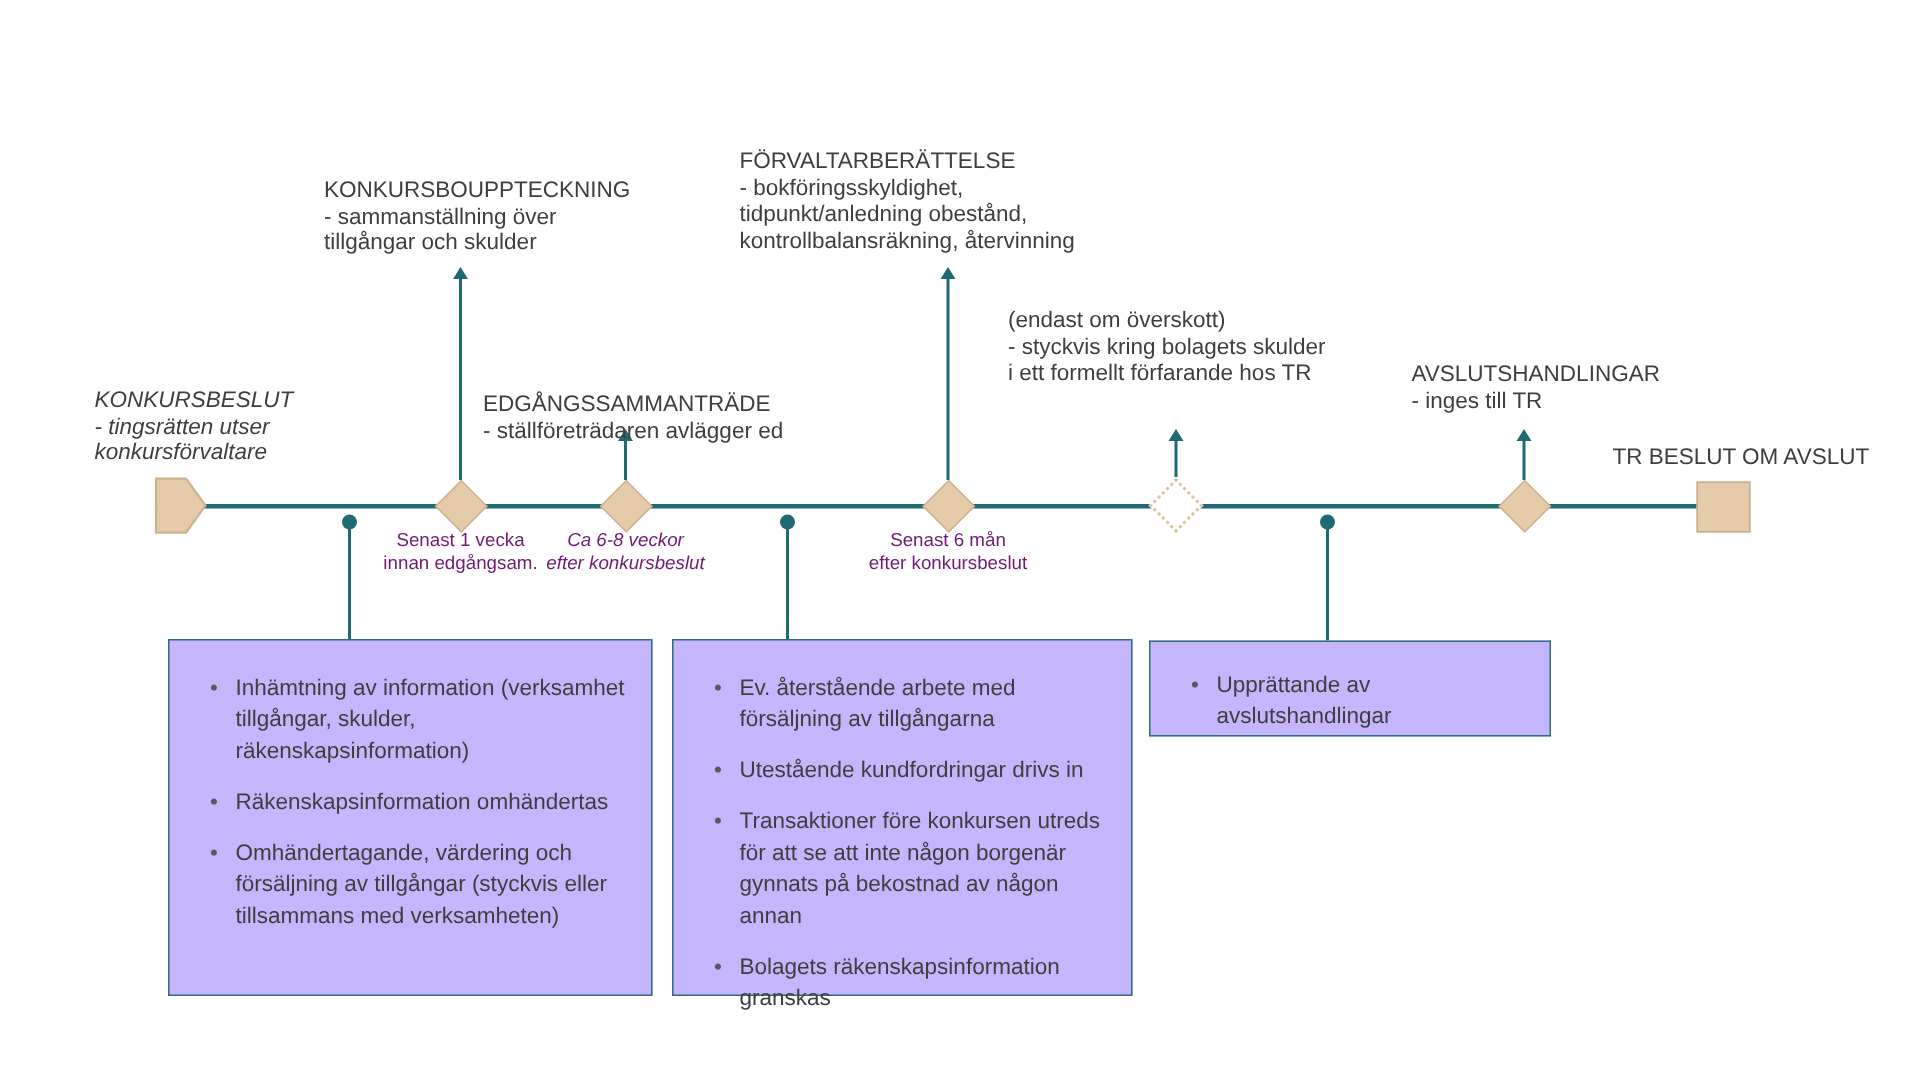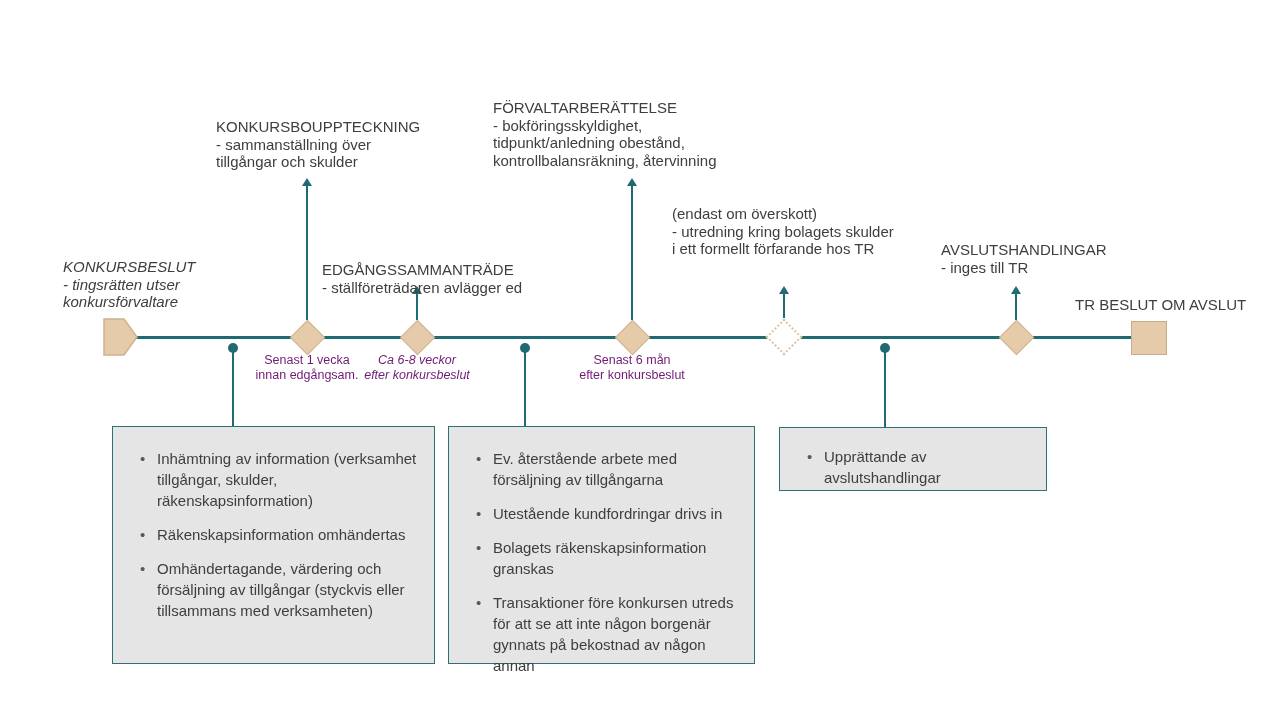--- a/index.html
+++ b/index.html
@@ -40,24 +40,24 @@
   .e1{left:216px;top:118px;width:235px;}
   .e2{left:322px;top:241px;width:250px;margin-top:20px;}
   .e3{left:493px;top:99px;width:265px;}
   .e4{left:672px;top:205px;width:255px;}
   .e5{left:941px;top:241px;width:210px;}
   .e6{left:1075px;top:296px;width:175px;}
   
   .timing{position:absolute;top:353px;transform:translateX(-50%);font-size:12.5px;line-height:15px;text-align:center;white-space:pre-line;color:#701a75;}
   .t0{left:307px;} .t1{left:417px;font-style:italic;} .t2{left:632px;text-align:center;}
   
-  .wbox{position:absolute;background:#e5e5e5;border:1px solid #2f6f79;}
+  .wbox{position:absolute;background:#c4b5fd;border:1px solid #2f6f79;}
   .b0{left:112px;top:426px;width:321px;height:236px;}
   .b1{left:448px;top:426px;width:305px;height:236px;}
-  .b2{left:766px;top:427px;width:266px;height:62px;margin-left:13px;}
+  .b2{left:766px;top:427px;width:266px;height:62px;}
   .wbox ul{margin:0;padding:21px 12px 0 27px;list-style:none;}
   .wbox li{position:relative;padding-left:17px;margin-bottom:13px;font-size:15px;line-height:21px;color:#3e3e3e;}
   .wbox li::before{content:"\2022";position:absolute;left:0;top:0;color:#595959;}
   .b2 ul{padding-top:18px;}
 </style>
 </head>
 <body>
 
 <div class="stage">
 
@@ -107,21 +107,21 @@
     <div class="dsc">- ställföreträdaren avlägger ed</div>
   </div>
   <div class="event e3">
     <div class="ttl">FÖRVALTARBERÄTTELSE</div>
     <div class="dsc">- bokföringsskyldighet,
 tidpunkt/anledning obestånd,
 kontrollbalansräkning, återvinning</div>
   </div>
   <div class="event e4">
     <div class="dsc">(endast om överskott)
-- utredning kring bolagets skulder
+- styckvis kring bolagets skulder
 i ett formellt förfarande hos TR</div>
   </div>
   <div class="event e5">
     <div class="ttl">AVSLUTSHANDLINGAR</div>
     <div class="dsc">- inges till TR</div>
   </div>
   <div class="event e6">
     <div class="ttl">TR BESLUT OM AVSLUT</div>
   </div>
 
@@ -136,22 +136,22 @@
     <ul>
       <li>Inhämtning av information (verksamhet tillgångar, skulder, räkenskapsinformation)</li>
       <li>Räkenskapsinformation omhändertas</li>
       <li>Omhändertagande, värdering och försäljning av tillgångar (styckvis eller tillsammans med verksamheten)</li>
     </ul>
   </div>
   <div class="wbox b1">
     <ul>
       <li>Ev. återstående arbete med försäljning av tillgångarna</li>
       <li>Utestående kundfordringar drivs in</li>
+      <li>Transaktioner före konkursen utreds för att se att inte någon borgenär gynnats på bekostnad av någon annan</li>
       <li>Bolagets räkenskapsinformation granskas</li>
-      <li>Transaktioner före konkursen utreds för att se att inte någon borgenär gynnats på bekostnad av någon annan</li>
     </ul>
   </div>
   <div class="wbox b2">
     <ul>
       <li>Upprättande av avslutshandlingar</li>
     </ul>
   </div>
 
 </div>
 

